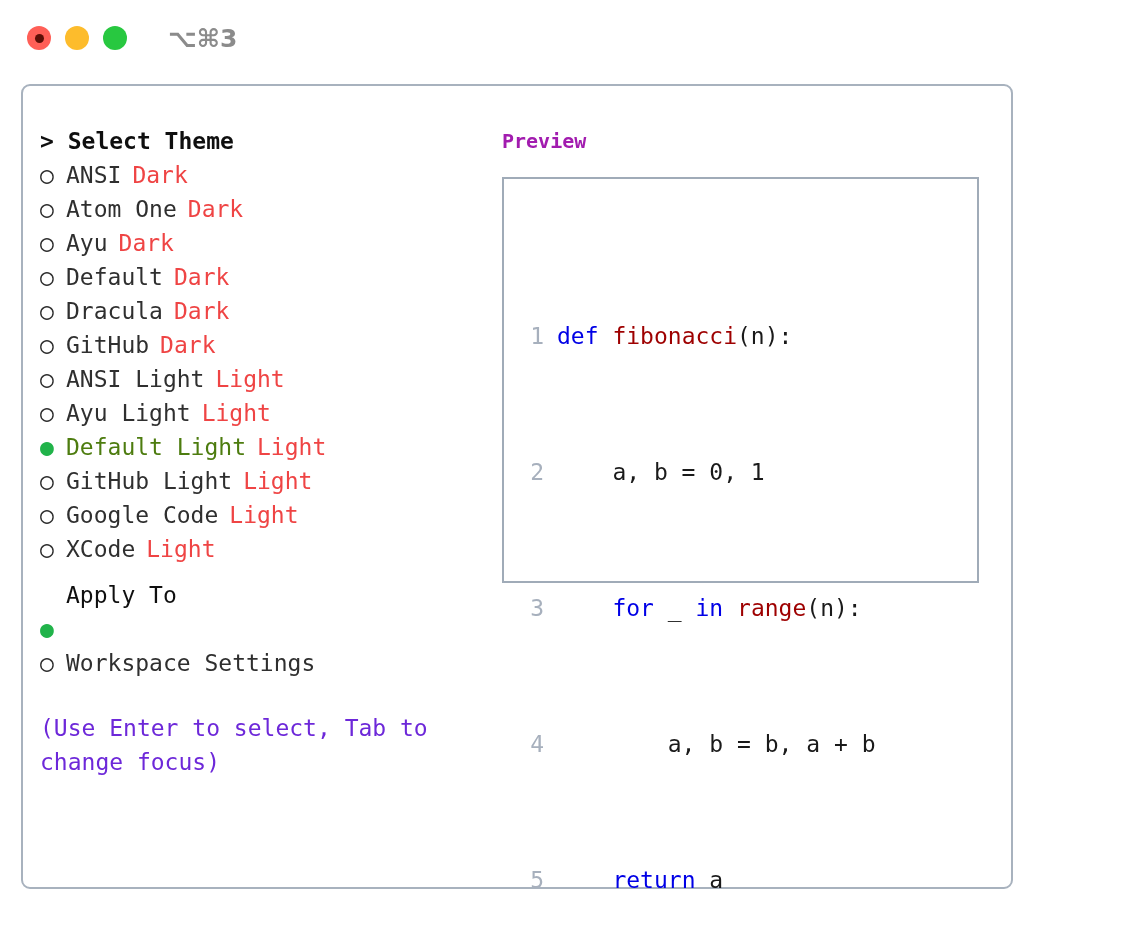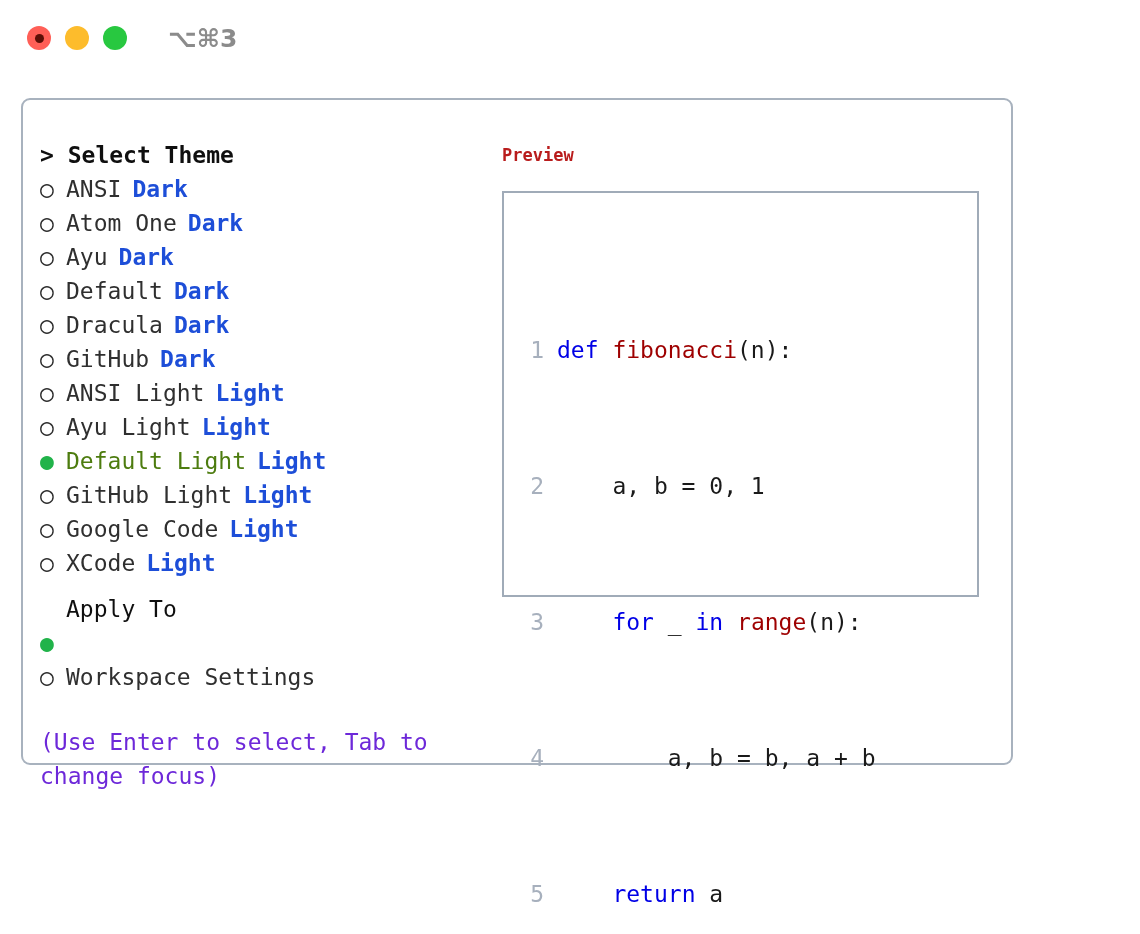--- a/index.html
+++ b/index.html
@@ -58,23 +58,23 @@
     color: #8b8b8b;
     letter-spacing: 0px;
     line-height: 34px;
     font-family: "DejaVu Sans", "Liberation Sans", sans-serif;
   }
 
   
   .panel {
     position: absolute;
     left: 21px;
-    top: 98px;
+    top: 84px;
     width: 992px;
-    height: 667px;
+    height: 805px;
     border: 2px solid #a8b2be;
     border-radius: 9px;
     box-sizing: border-box;
     background: #ffffff;
   }
 
   
   .left-col {
     position: absolute;
     left: 17px;
@@ -103,23 +103,22 @@
     display: inline-block;
     width: 26px;
     flex: 0 0 26px;
     font-size: 23px;
     color: #2f2f2f;
   }
   .bullet.on { color: #21b34a; }
   .row .name { color: #2f2f2f; }
   .row.selected .name { color: #4d7c0f; }
   .row .kind {
-    color: #1d4ed8;
+    color: #ef4444;
     margin-left: 11px;
-    font-weight: bold;
   }
 
   .applyto {
     margin-top: 12px;
   }
   .applyto-title {
     font-size: 23px;
     color: #0f0f0f;
     line-height: 34px;
     padding-left: 26px;
@@ -136,23 +135,23 @@
   }
 
   
   .right-col {
     position: absolute;
     left: 479px;
     top: 38px;
     width: 500px;
   }
   .preview-head {
-    font-size: 17px;
+    font-size: 20px;
     font-weight: bold;
-    color: #b91c1c;
+    color: #a21caf;
     line-height: 34px;
     white-space: pre;
   }
   .preview-box {
     margin-top: 19px;
     width: 477px;
     height: 406px;
     border: 2px solid #a0abb8;
     box-sizing: border-box;
     background: #ffffff;

